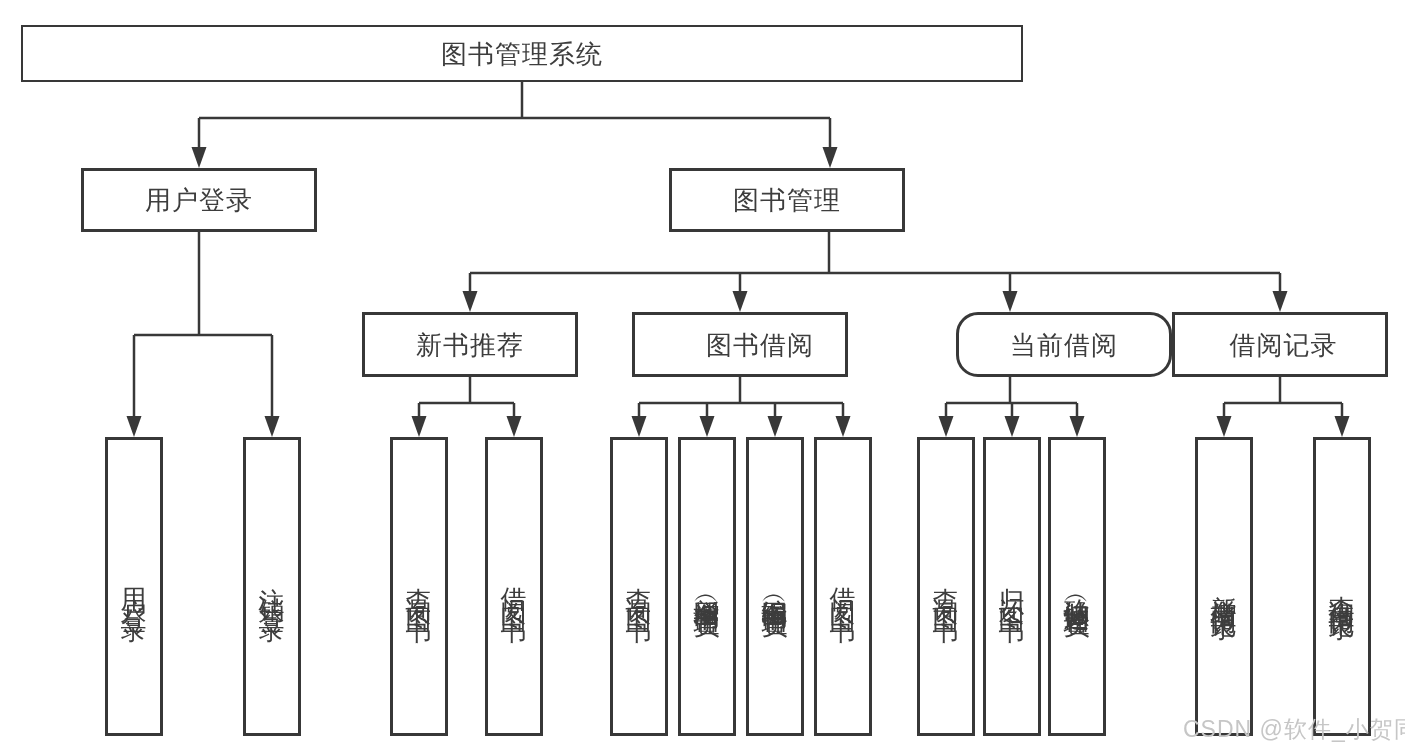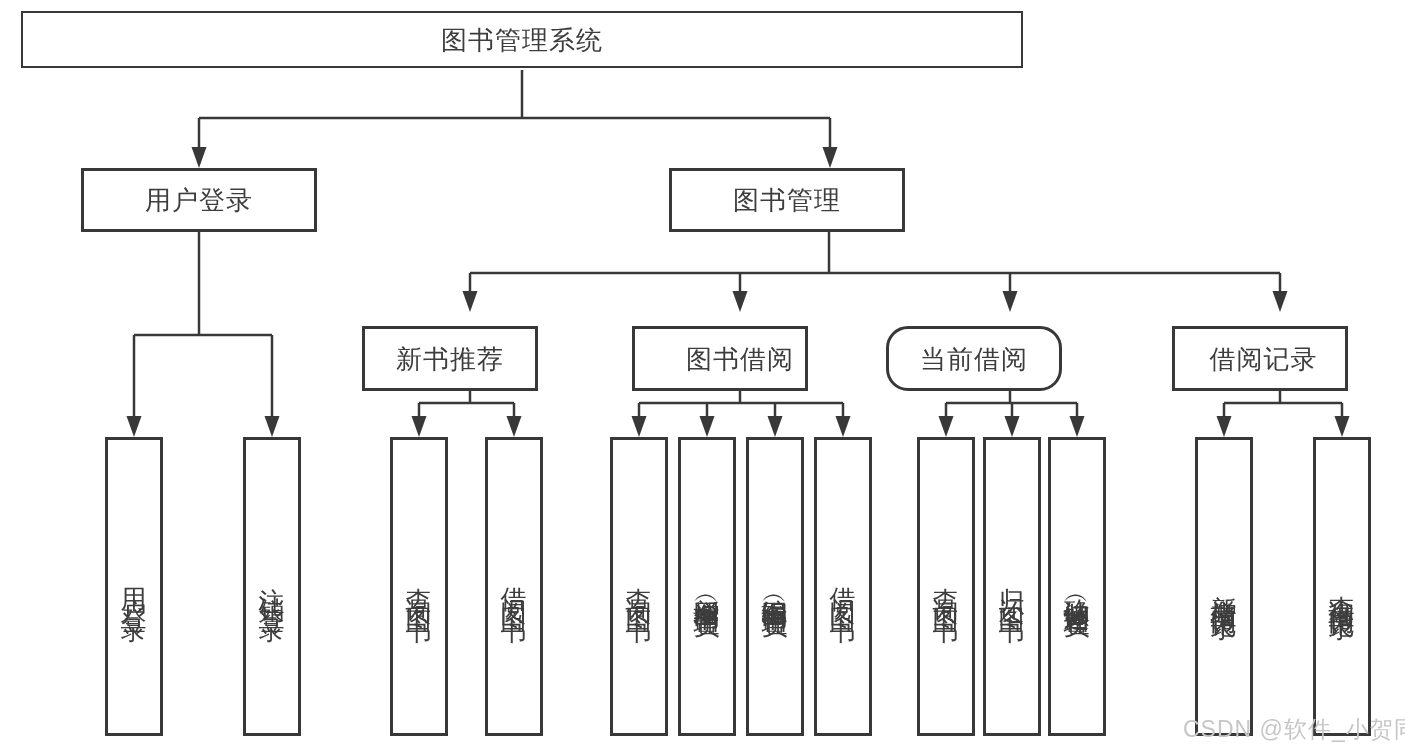--- a/index.html
+++ b/index.html
@@ -34,44 +34,44 @@
   .node span {
     color: #3d3d3d;
     line-height: 1;
     white-space: nowrap;
   }
   .hbox span {
     font-size: 26px;
     letter-spacing: 1px;
   }
   .root {
-    left: 21px; top: 11px; width: 1002px; height: 57px;
+    left: 21px; top: 25px; width: 1002px; height: 57px;
     border-width: 2px;
   }
   .vbox {
     top: 437px;
     width: 58px;
     height: 299px;
   }
   .vbox span {
     writing-mode: vertical-rl;
     text-orientation: mixed;
     font-size: 26px;
     letter-spacing: 10px;
   }
   .vbox.mid span  { letter-spacing: 4px; }
   .vbox.long span { letter-spacing: 2px; }
   
   .n-user-login    { left: 81px;  top: 168px; width: 236px; height: 64px; }
   .n-book-mgmt     { left: 669px; top: 168px; width: 236px; height: 64px; }
   
-  .lvl3            { top: 312px; width: 176px; height: 65px; margin-top: 14px; }
+  .lvl3            { top: 312px; width: 216px; height: 65px; }
   .n-recommend     { left: 362px;  }
   .n-borrowing     { left: 632px; padding-left: 40px;  }
-  .n-current       { left: 886px; border-radius: 22px;  }
+  .n-current       { left: 956px; border-radius: 22px;  }
   .n-records       { left: 1172px; padding-left: 7px; }
   
   .p1  { left: 105px;  }
   .p2  { left: 243px;  }
   .p3  { left: 390px;  }
   .p4  { left: 485px;  }
   .p5  { left: 610px;  }
   .p6  { left: 678px;  }
   .p7  { left: 746px;  }
   .p8  { left: 814px;  }

